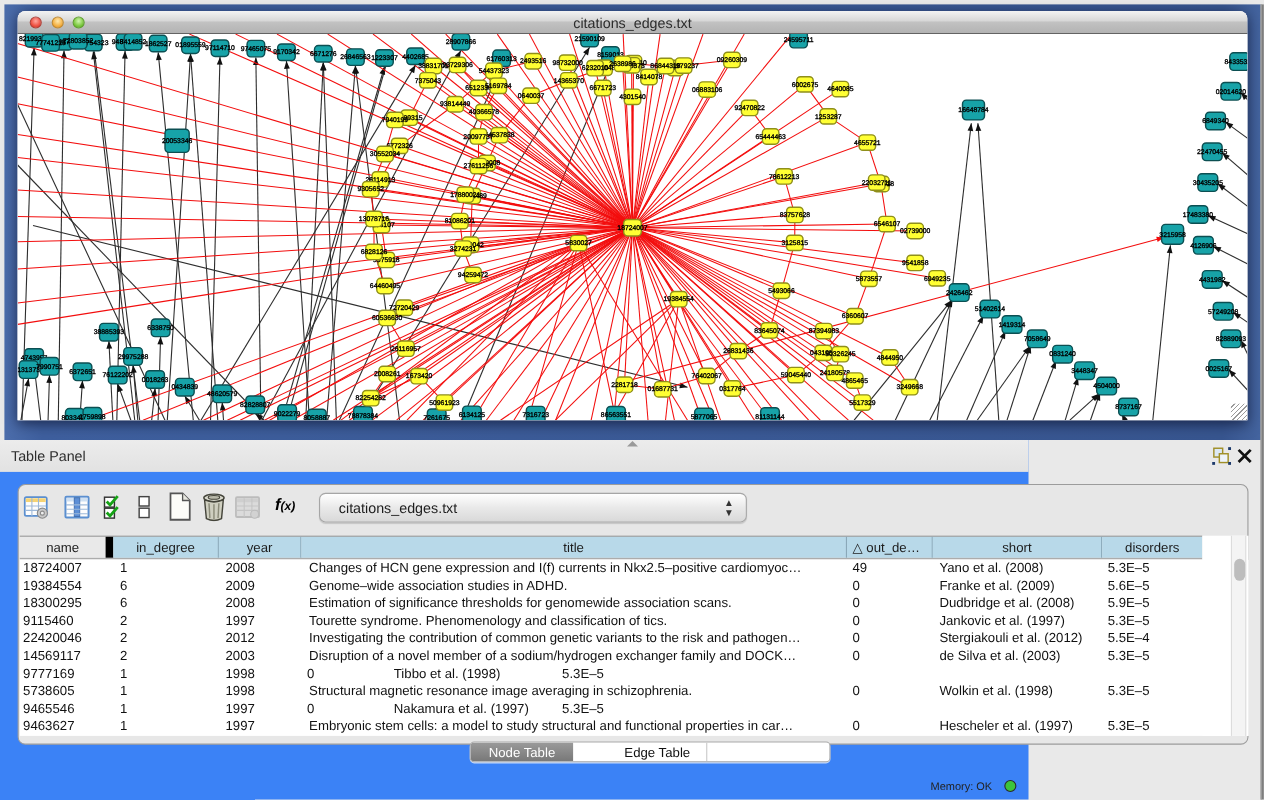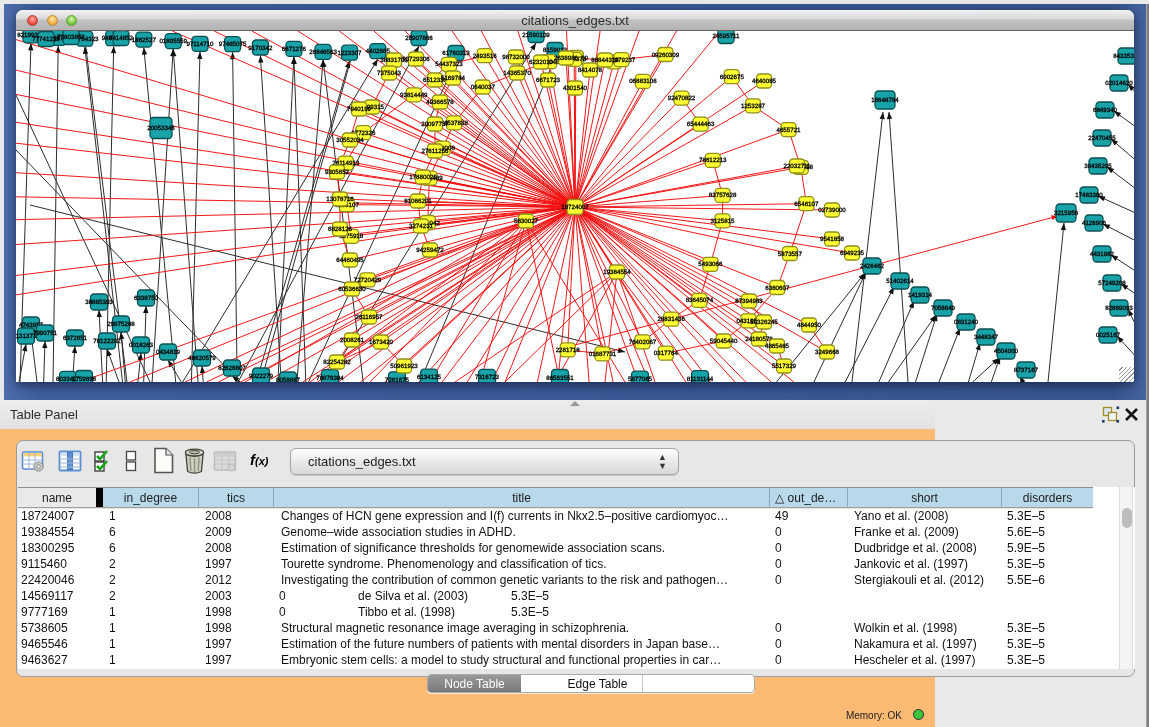--- a/index.html
+++ b/index.html
@@ -10,21 +10,21 @@
 #titlebar { position:absolute; left:0; top:0; width:100%; height:21px; border-radius:7px 7px 0 0; background:linear-gradient(#f3f3f3,#d7d7d7 45%,#c2c2c2 50%,#b3b3b3); border-bottom:1px solid #636363; }
 #title { position:absolute; width:100%; text-align:center; top:3px; font-size:13px; color:#2c2c2c; }
 .light { position:absolute; top:5px; width:11px; height:11px; border-radius:50%; }
 #l1 { left:10.5px; background:radial-gradient(circle at 50% 35%,#ffa8a0,#ee5042 60%,#c03028); border:0.5px solid #b04038;}
 #l2 { left:30.5px; background:radial-gradient(circle at 50% 35%,#ffe9b0,#f5b143 60%,#d2882a); border:0.5px solid #c08a30;}
 #l3 { left:49.5px; background:radial-gradient(circle at 50% 35%,#d2f5b0,#7cc940 60%,#55a32a); border:0.5px solid #60a030;}
 #canvas { position:absolute; left:0; top:21px; width:1118px; height:351px; background:#ffffff; overflow:hidden; }
 #grip { position:absolute; right:0; bottom:0; width:15px; height:15px;
   background:repeating-linear-gradient(135deg, transparent 0, transparent 2px, #9a9a9a 2px, #9a9a9a 3px); }
 #divider { position:absolute; z-index:6; left:570px; top:401px; width:0; height:0; border-left:5px solid transparent; border-right:5px solid transparent; border-bottom:5px solid #9a9a9a; }
-#tablepanel { position:absolute; left:0; top:400px; width:935px; height:327px; background:#fdba74; }
+#tablepanel { position:absolute; left:0; top:400px; width:935px; height:327px; background:#3b82f6; }
 #tp-head { position:absolute; left:0; top:0; width:100%; height:29px; background:linear-gradient(#ececec,#e2e2e2); }
 #tp-title { position:absolute; left:10px; top:7px; font-size:13px; color:#2d2d2d; }
 #tp-float { position:absolute; left:1101px; top:5px; }
 #tp-x { position:absolute; left:1124px; top:7px; }
 #container { position:absolute; left:16px; top:40px; width:1119px; height:237px; border:1px solid #9c9c9c; border-radius:7px; background:#e7e7e7; }
 #toolbar { position:absolute; left:4px; top:8px; height:28px; width:100%; }
 .ic { position:absolute; top:0; }
 #dd { position:absolute; left:269px; top:-1px; width:389px; height:27px; border:1px solid #a6a6a6; border-radius:6px; background:linear-gradient(#ffffff,#e9e9e9 50%,#d9d9d9); box-shadow:0 1px 1px rgba(0,0,0,0.15); }
 #dd span { position:absolute; left:17px; top:5px; font-size:13px; color:#1d1d1d; }
 #dd .arr { position:absolute; right:11px; top:4px; font-size:9px; color:#333; line-height:9px; text-align:center; }
@@ -948,21 +948,21 @@
 </svg></div>
         <div class="ic" style="left:229px;top:2px;font-size:15px;font-style:italic;font-weight:bold">f<span style="font-size:11px">(x)</span></div>
         <div id="dd">
             <span>citations_edges.txt</span>
             <div class="arr">▲<br>▼</div>
           </div>
       </div>
       <div id="thead">
         <div class="h0">name</div>
           <div class="h1">in_degree</div>
-          <div class="h2">tics</div>
+          <div class="h2">year</div>
         <div class="h3">title</div>
           <div class="h4">△ out_de…</div>
           <div class="h5">short</div>
           <div class="h6">disorders</div>
       </div>
       <div id="tbody">
 <div class="tr">
             <div class="c0">18724007</div>
             <div class="c1">1</div>
             <div class="c2">2008</div>
@@ -998,26 +998,27 @@
             <div class="c5">Jankovic et al. (1997)</div>
             <div class="c6">5.3E–5</div>
           </div>
 <div class="tr">
             <div class="c0">22420046</div>
             <div class="c1">2</div>
             <div class="c2">2012</div>
             <div class="c3">Investigating the contribution of common genetic variants to the risk and pathogen…</div>
             <div class="c4">0</div>
             <div class="c5">Stergiakouli et al. (2012)</div>
-            <div class="c6">5.5E–6</div>
+            <div class="c6">5.5E–4</div>
           </div>
 <div class="tr">
             <div class="c0">14569117</div>
             <div class="c1">2</div>
             <div class="c2">2003</div>
+            <div class="c3">Disruption of a novel member of a sodium/hydrogen exchanger family and DOCK…</div>
             <div class="c4">0</div>
             <div class="c5">de Silva et al. (2003)</div>
             <div class="c6">5.3E–5</div>
           </div>
 <div class="tr">
             <div class="c0">9777169</div>
             <div class="c1">1</div>
             <div class="c2">1998</div>
             <div class="c4">0</div>
             <div class="c5">Tibbo et al. (1998)</div>
@@ -1029,21 +1030,20 @@
             <div class="c2">1998</div>
             <div class="c3">Structural magnetic resonance image averaging in schizophrenia.</div>
             <div class="c4">0</div>
             <div class="c5">Wolkin et al. (1998)</div>
             <div class="c6">5.3E–5</div>
           </div>
 <div class="tr">
             <div class="c0">9465546</div>
             <div class="c1">1</div>
             <div class="c2">1997</div>
-            <div class="c3">Estimation of the future numbers of patients with mental disorders in Japan base…</div>
             <div class="c4">0</div>
             <div class="c5">Nakamura et al. (1997)</div>
             <div class="c6">5.3E–5</div>
           </div>
 <div class="tr">
             <div class="c0">9463627</div>
             <div class="c1">1</div>
             <div class="c2">1997</div>
             <div class="c3">Embryonic stem cells: a model to study structural and functional properties in car…</div>
             <div class="c4">0</div>

